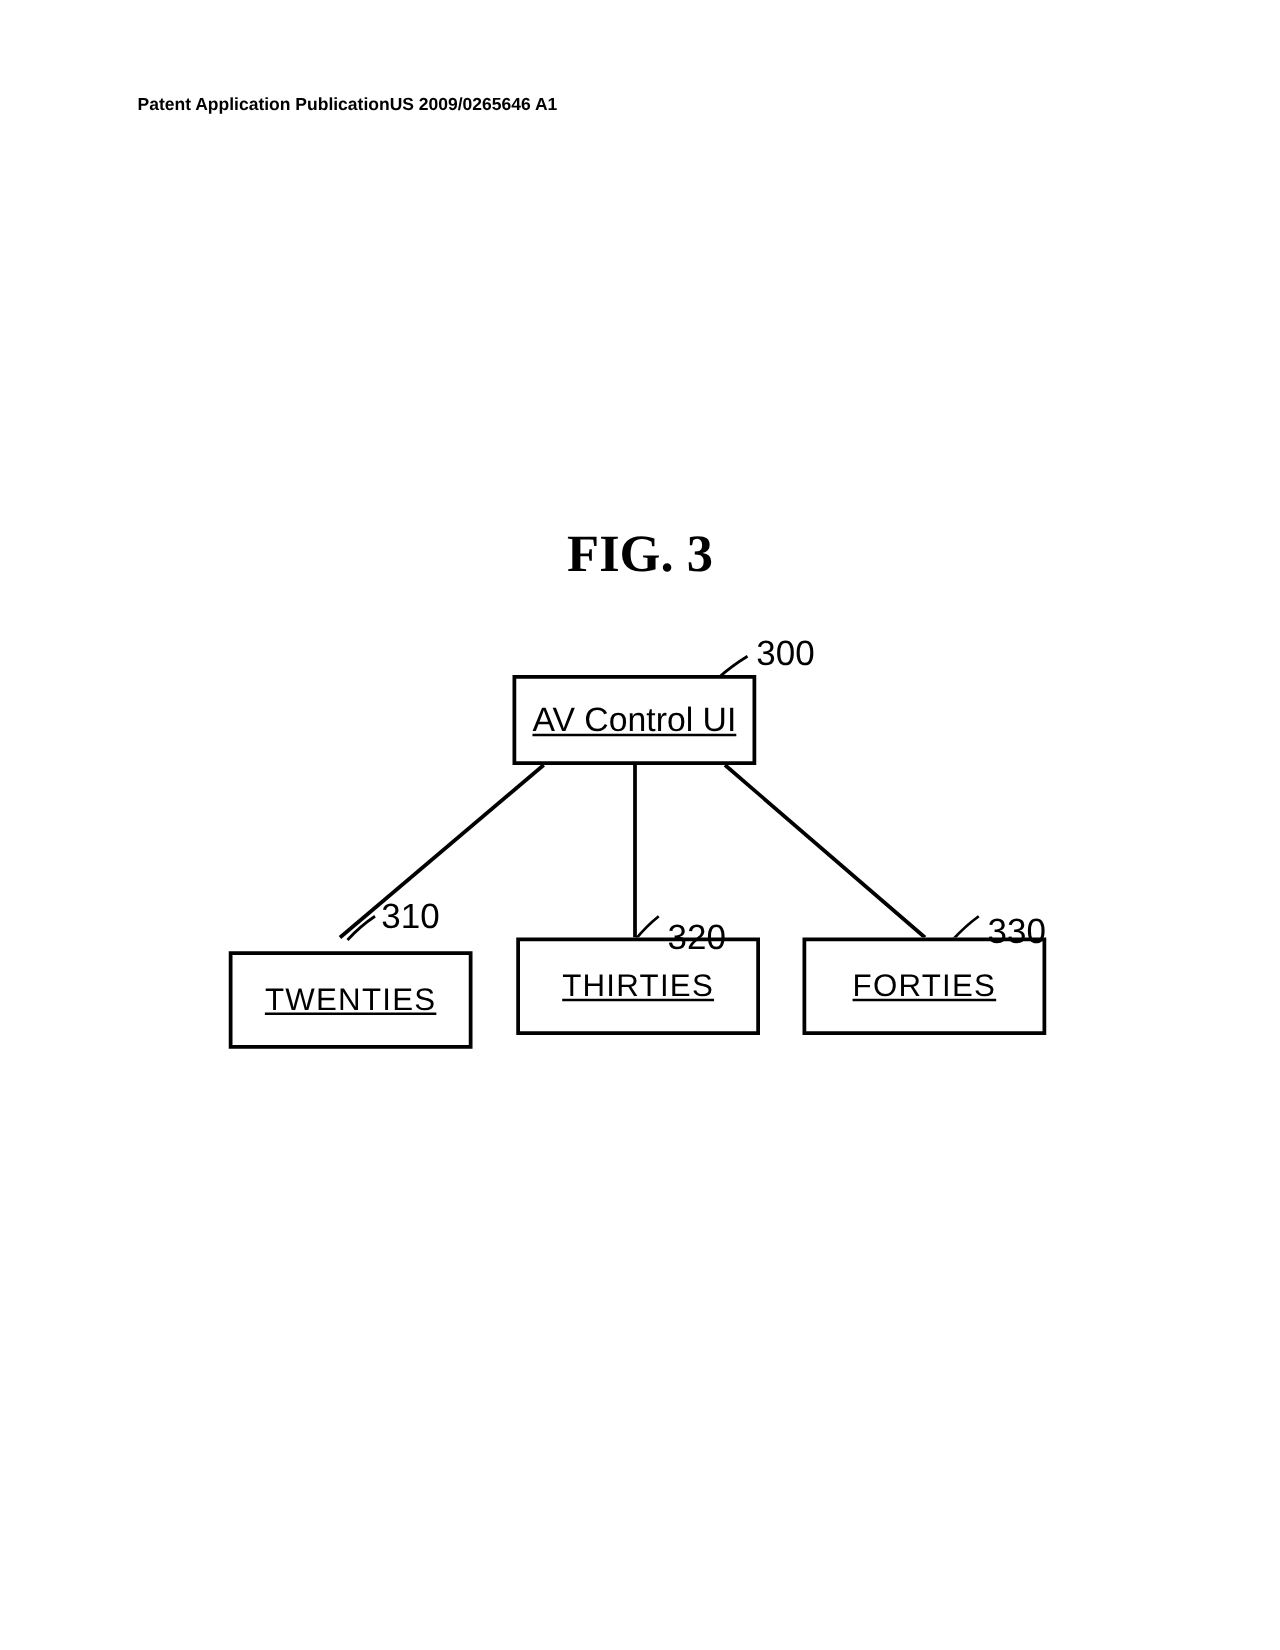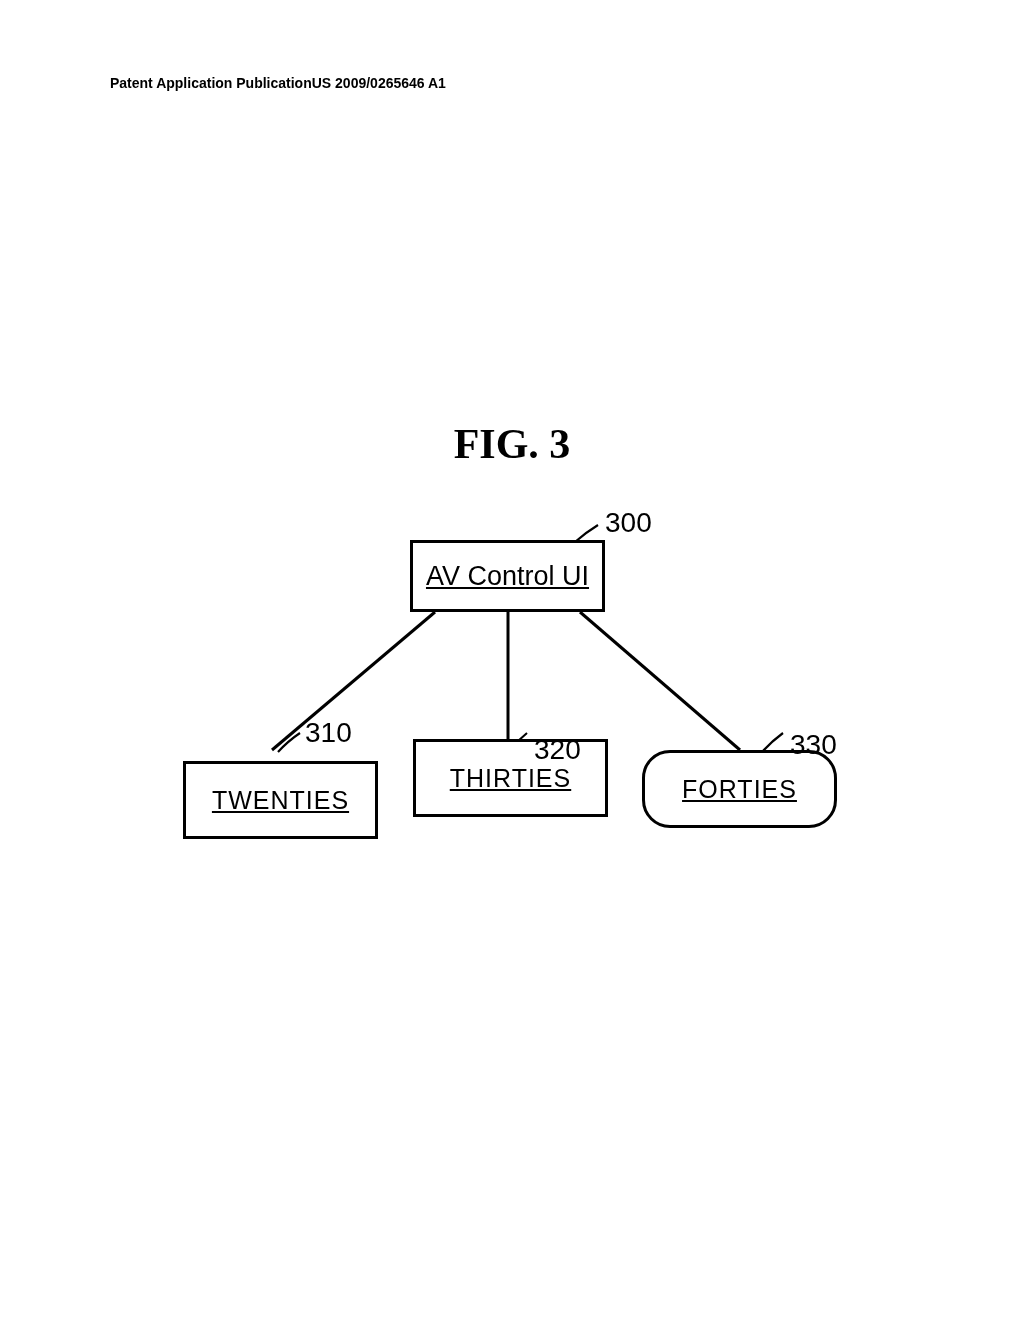--- a/index.html
+++ b/index.html
@@ -72,33 +72,32 @@
     }
     .box-bl {
       top: 255px;
       left: 183px;
       width: 195px;
       height: 78px;
       letter-spacing: 1px;
       margin-top: 11px;
     }
     .box-bc {
-      top: 244px;
+      top: 255px;
       left: 413px;
       width: 195px;
       height: 78px;
       letter-spacing: 1px;
     }
     .box-br {
       top: 255px;
       left: 642px;
       width: 195px;
       height: 78px;
       letter-spacing: 1px;
-      border-radius: 28px;
     }
     .ref-label {
       position: absolute;
       font-size: 28px;
     }
     .ref-300 { top: 12px; left: 605px; }
     .ref-310 { top: 222px; left: 305px; }
     .ref-320 { top: 239px; left: 534px; text-align: right; }
     .ref-330 { top: 234px; left: 790px; }
     svg.lines {

